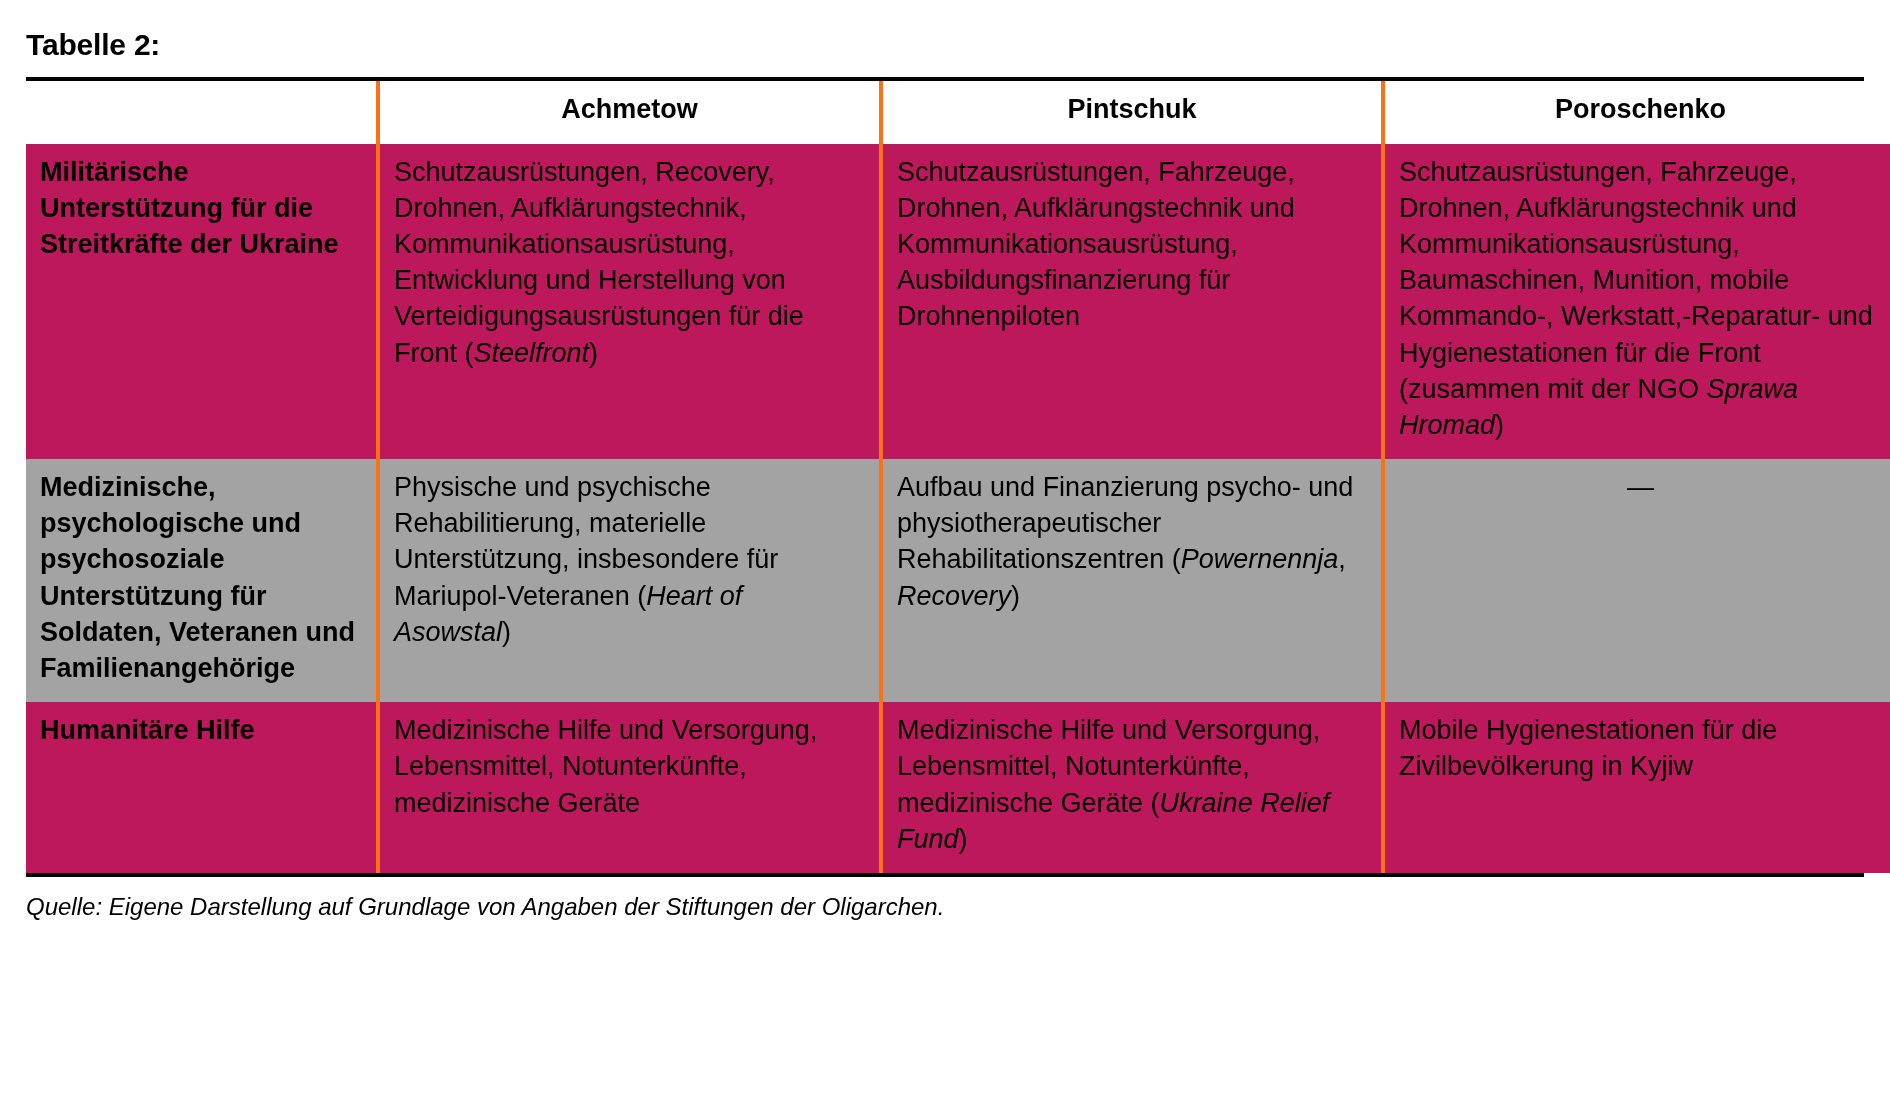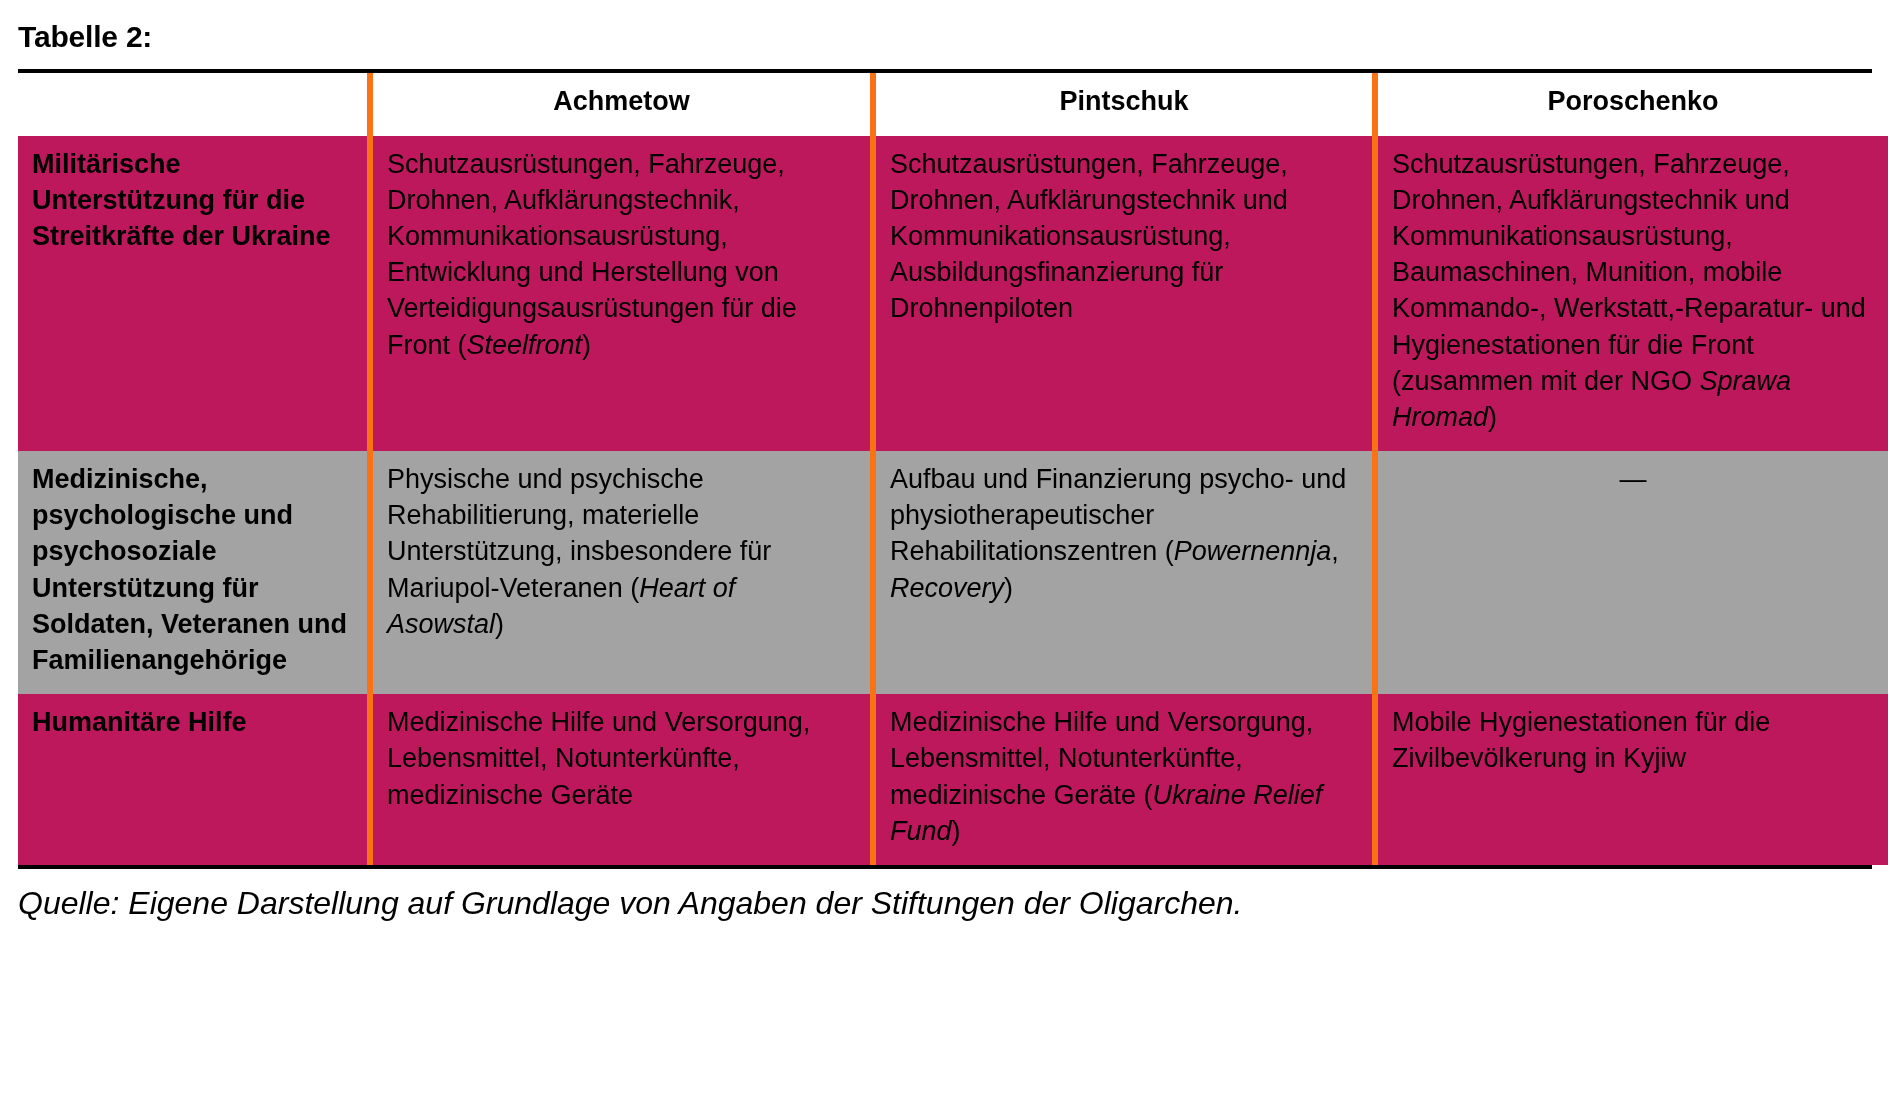--- a/index.html
+++ b/index.html
@@ -12,21 +12,21 @@
     height: 1099px;
     font-family: "Liberation Sans", sans-serif;
     color: #000000;
     overflow: hidden;
   }
   .page {
     position: relative;
     width: 1890px;
     height: 1099px;
     box-sizing: border-box;
-    padding: 8px;
+    padding: 16px;
   }
 
   
   .caption {
     display: flex;
     align-items: flex-start;
     padding: 8px 10px 0 10px;
     font-weight: bold;
     font-size: 30px;
     line-height: 1.42;
@@ -58,21 +58,21 @@
   table.tbl col.c3 { width: 513px; }
 
   table.tbl th, table.tbl td {
     vertical-align: top;
     padding: 10px 14px 16px 14px;
     font-size: 27px;
     line-height: 1.34;
   }
   table.tbl td + td,
   table.tbl th + th {
-    border-left: 6px solid #f97316;
+    border-left: 4px solid #f97316;
   }
 
   thead th {
     text-align: center;
     font-weight: bold;
     font-size: 28px;
     background: #ffffff;
     padding-top: 10px;
     padding-bottom: 12px;
     border-bottom: 1px solid #ffffff;
@@ -89,21 +89,21 @@
     text-align: center;
     font-size: 27px;
     padding-top: 14px;
   }
   i, em { font-style: italic; }
 
   
   .source {
     margin: 14px 10px 0 10px;
     font-style: italic;
-    font-size: 32px;
+    font-size: 24px;
     line-height: 1.3;
   }
 </style>
 </head>
 <body>
 
 <div class="page">
 
   <div class="caption">
     <span class="caption-label">Tabelle 2:</span>
@@ -121,21 +121,21 @@
         <tr>
           <th class="blank"></th>
           <th>Achmetow</th>
           <th>Pintschuk</th>
           <th>Poroschenko</th>
         </tr>
       </thead>
       <tbody id="tbody">
           <tr class="shade">
             <td class="rowlabel">Militärische Unterstützung für die Streitkräfte der Ukraine</td>
-            <td><span>Schutzausrüstungen, Fahrzeuge, Drohnen, Aufklärungstechnik, Kommunikationsausrüstung, Entwicklung und Herstellung von Verteidigungsausrüstungen für die Front (</span><i>Steelfront</i><span>)</span></td>
+            <td><span>Schutzausrüstungen, Recovery, Drohnen, Aufklärungstechnik, Kommunikationsausrüstung, Entwicklung und Herstellung von Verteidigungsausrüstungen für die Front (</span><i>Steelfront</i><span>)</span></td>
             <td><span>Schutzausrüstungen, Fahrzeuge, Drohnen, Aufklärungstechnik und Kommunikationsausrüstung, Ausbildungsfinanzierung für Drohnenpiloten</span></td>
             <td><span>Schutzausrüstungen, Fahrzeuge, Drohnen, Aufklärungstechnik und Kommunikationsausrüstung, Baumaschinen, Munition, mobile Kommando-, Werkstatt,-Reparatur- und Hygienestationen für die Front (zusammen mit der NGO </span><i>Sprawa Hromad</i><span>)</span></td>
           </tr>
           <tr class="plain">
             <td class="rowlabel">Medizinische, psychologische und psychosoziale Unterstützung für Soldaten, Veteranen und Familienangehörige</td>
             <td><span>Physische und psychische Rehabilitierung, materielle Unterstützung, insbesondere für Mariupol-Veteranen (</span><i>Heart of Asowstal</i><span>)</span></td>
             <td><span>Aufbau und Finanzierung psycho- und physiotherapeutischer Rehabilitationszentren (</span><i>Powernennja</i><span>, </span><i>Recovery</i><span>)</span></td>
             <td class="dash">—</td>
           </tr>
           <tr class="shade">

